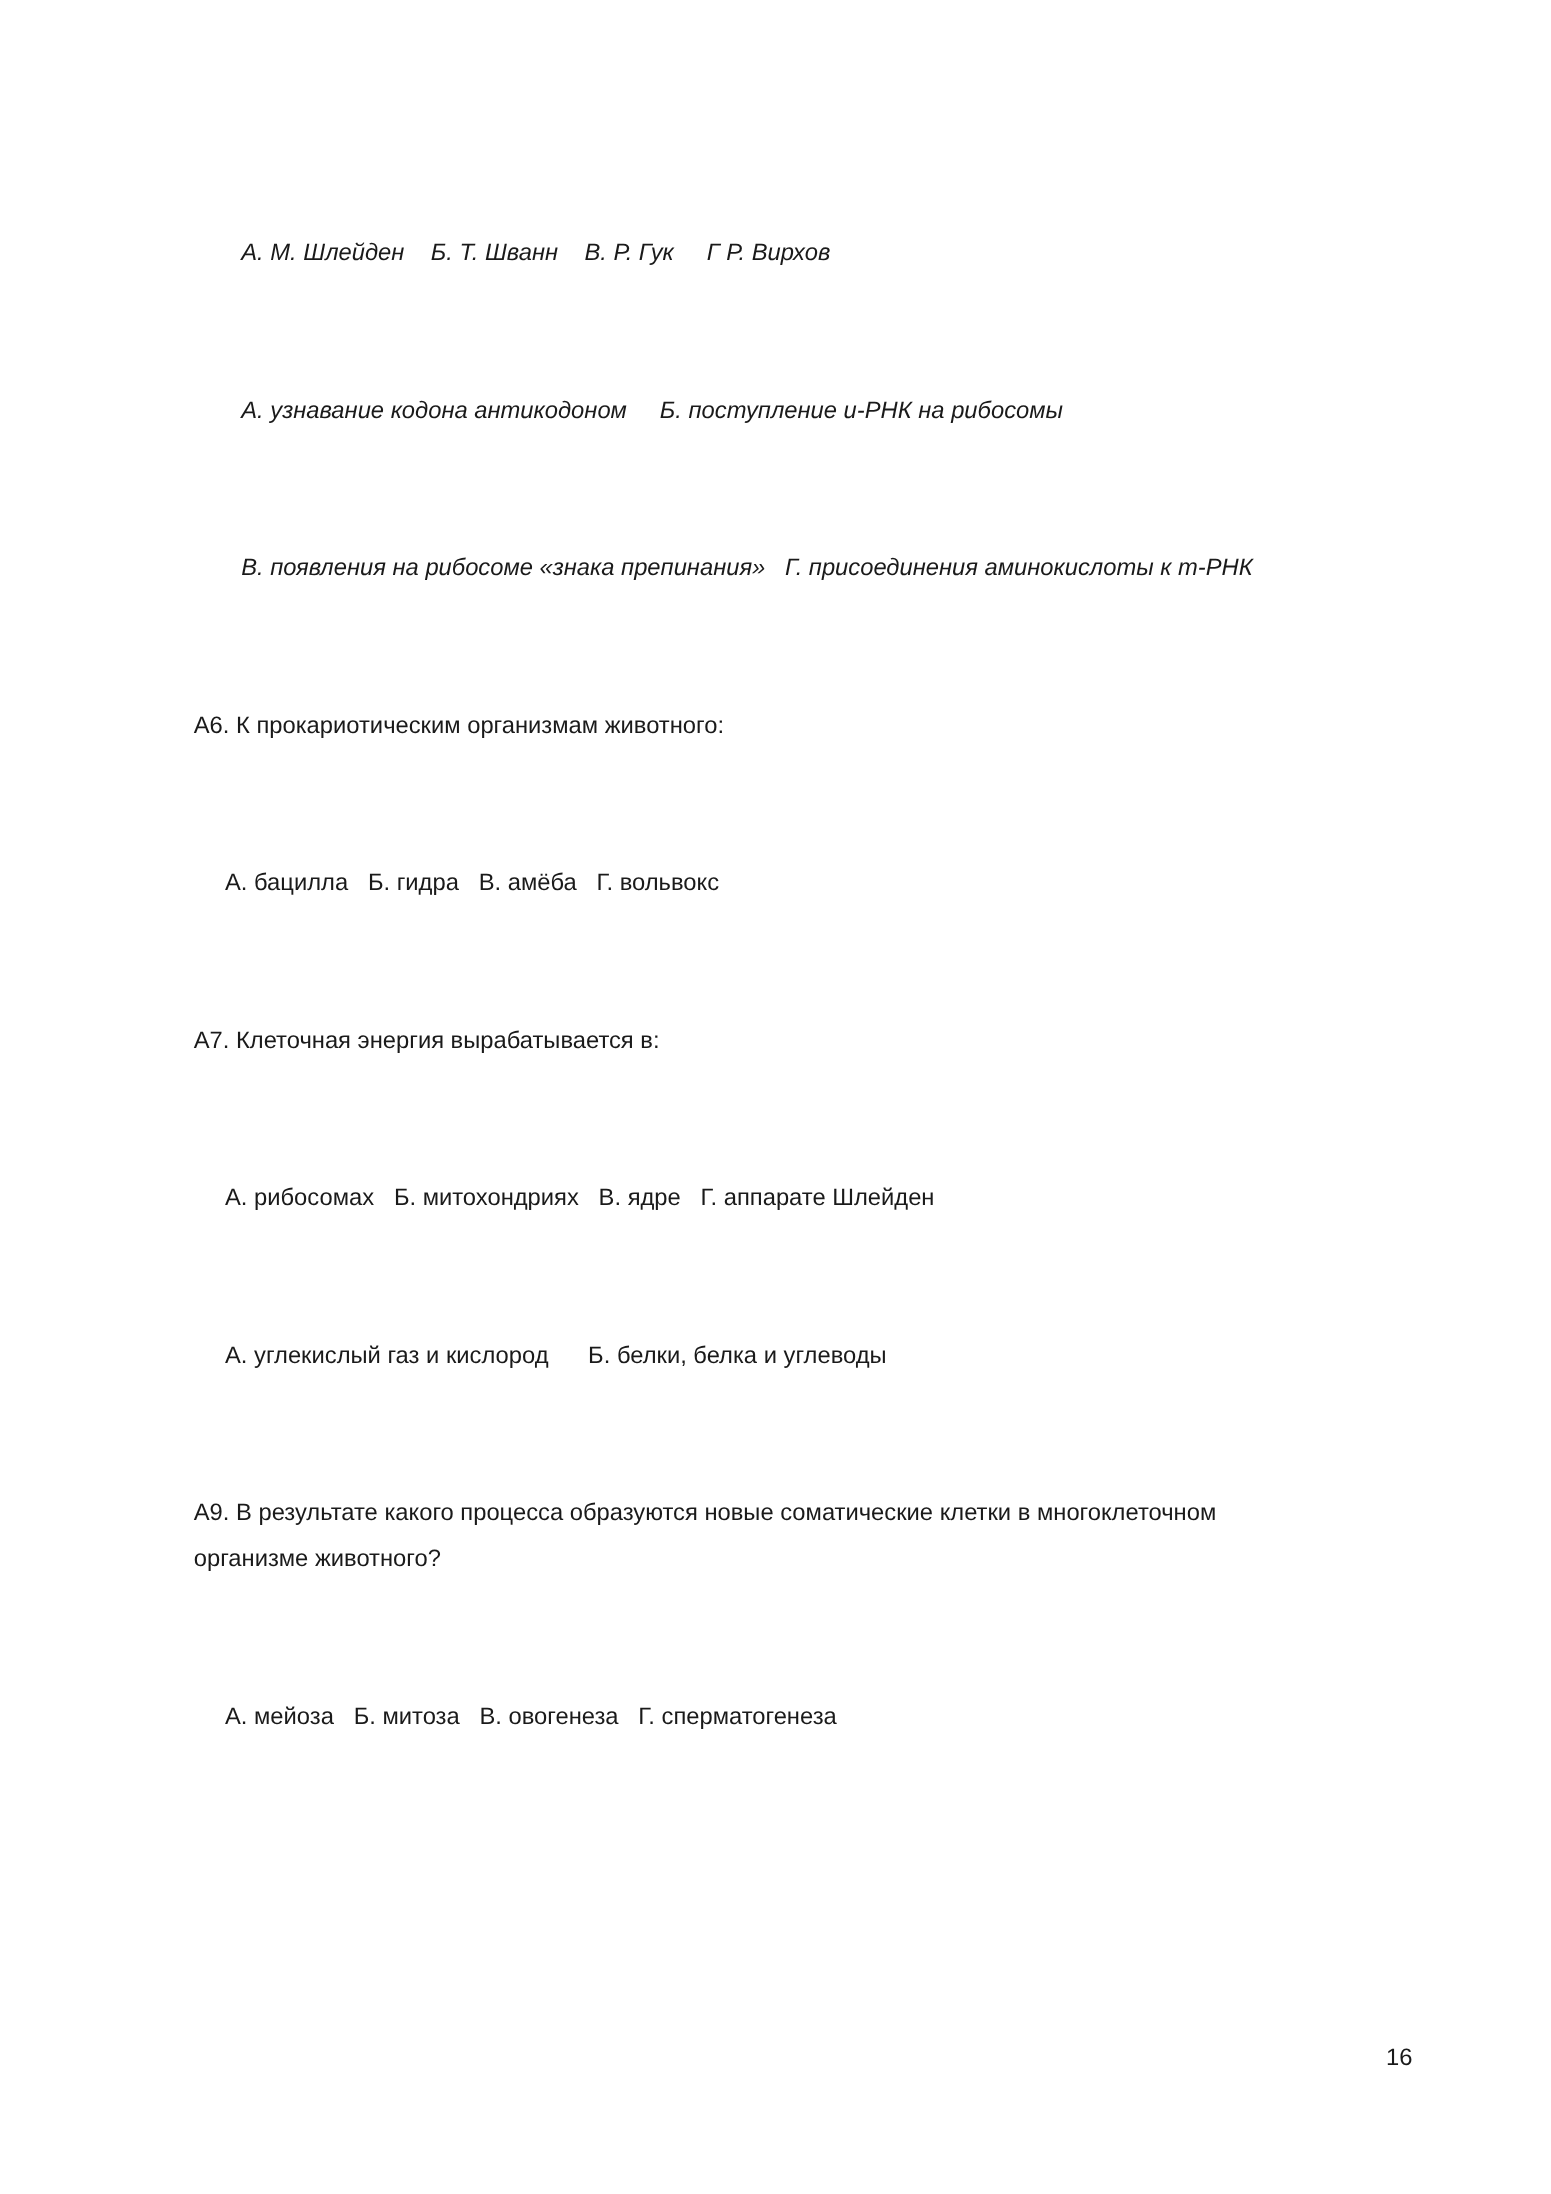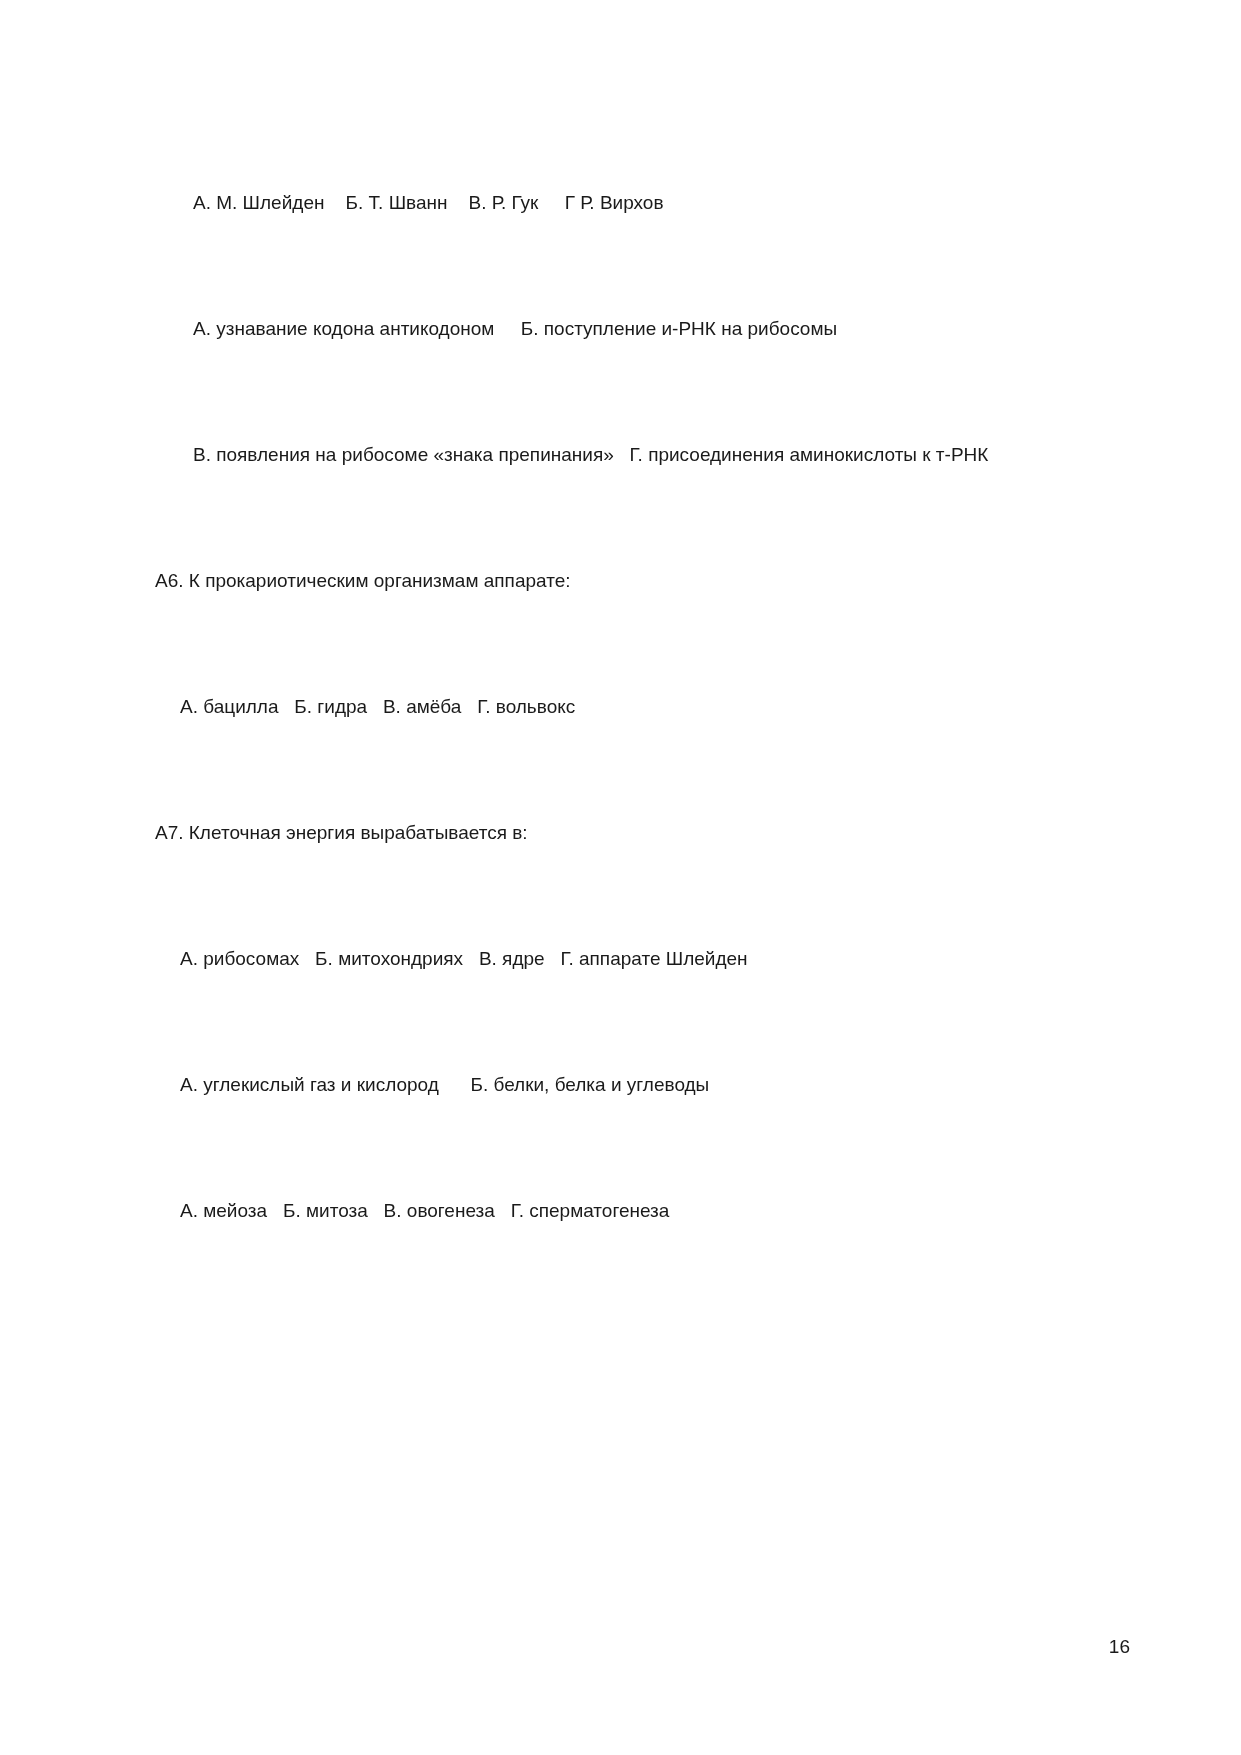--- a/index.html
+++ b/index.html
@@ -14,42 +14,44 @@
   .doc {
     position: absolute;
     left: 155px; top: 110px;
     width: 1010px;
     font-size: 19px;
     line-height: 37px;
     white-space: pre;
   }
   .doc p { margin: 0 0 15px 0; }
   .ind1 { padding-left: 25px; }
-  .ind2 { padding-left: 38px; }
+  .ind2 { padding-left: 38px; font-style: italic; }
   .page-num {
     position: absolute;
     top: 1628px;
     right: 111px;
     font-size: 19px;
     line-height: 37px;
     text-align: right;
   }
 </style>
 </head>
 <body>
 
 <div class="doc">
   <p class="ind2">А. М. Шлейден    Б. Т. Шванн    В. Р. Гук     Г Р. Вирхов</p>
   <p class="ind2">А. узнавание кодона антикодоном     Б. поступление и-РНК на рибосомы</p>
   <p class="ind2">В. появления на рибосоме «знака препинания»   Г. присоединения аминокислоты к т-РНК</p>
-  <p>А6. К прокариотическим организмам аппарате:</p>
+  <p>А6. К прокариотическим организмам животного:</p>
   <p class="ind1">А. бацилла   Б. гидра   В. амёба   Г. вольвокс</p>
   <p>А7. Клеточная энергия вырабатывается в:</p>
   <p class="ind1">А. рибосомах   Б. митохондриях   В. ядре   Г. аппарате Шлейден</p>
   <p class="ind1">А. углекислый газ и кислород      Б. белки, белка и углеводы</p>
+  <p>А9. В результате какого процесса образуются новые соматические клетки в многоклеточном
+организме животного?</p>
   <p class="ind1">А. мейоза   Б. митоза   В. овогенеза   Г. сперматогенеза</p>
   
   
   
   
   
   
   
   
   

